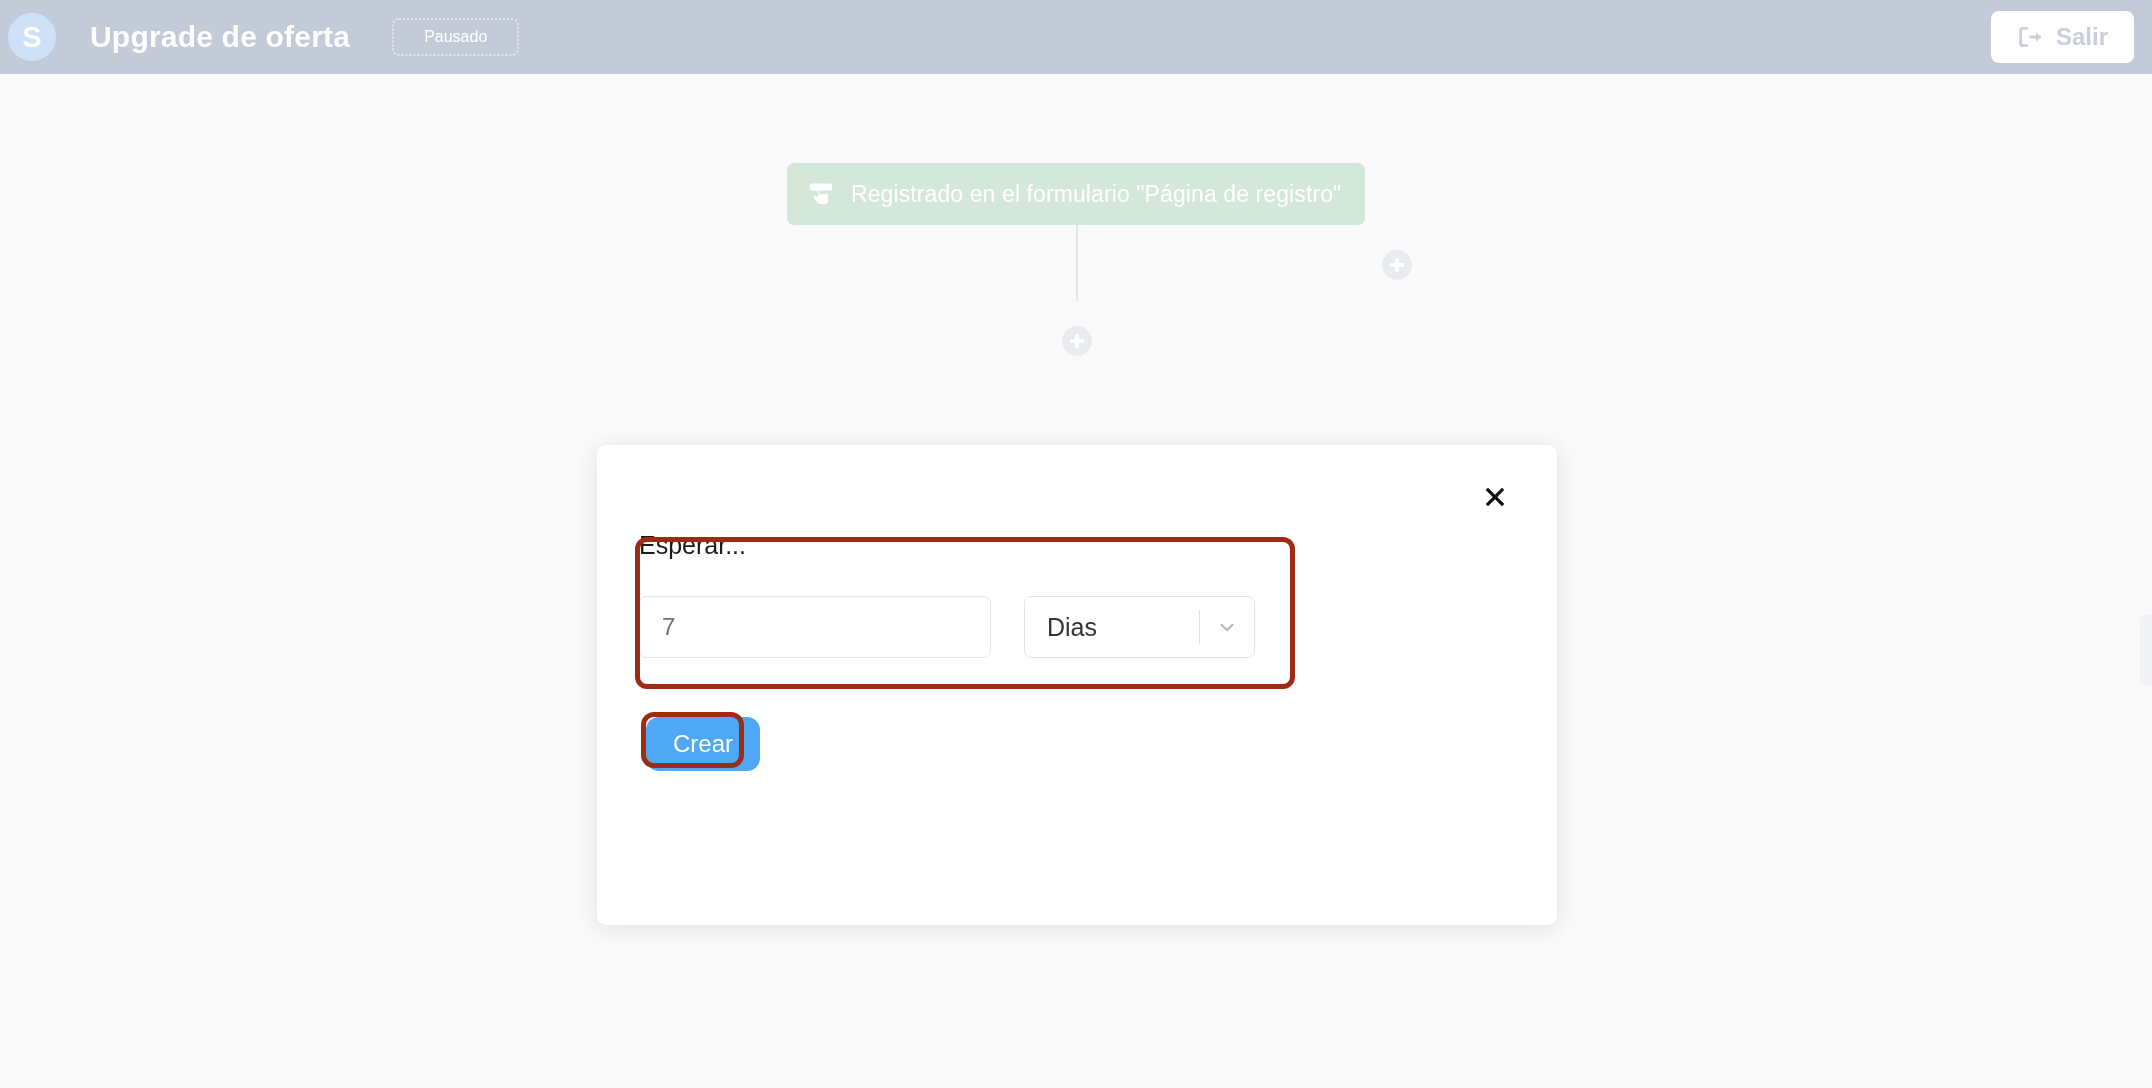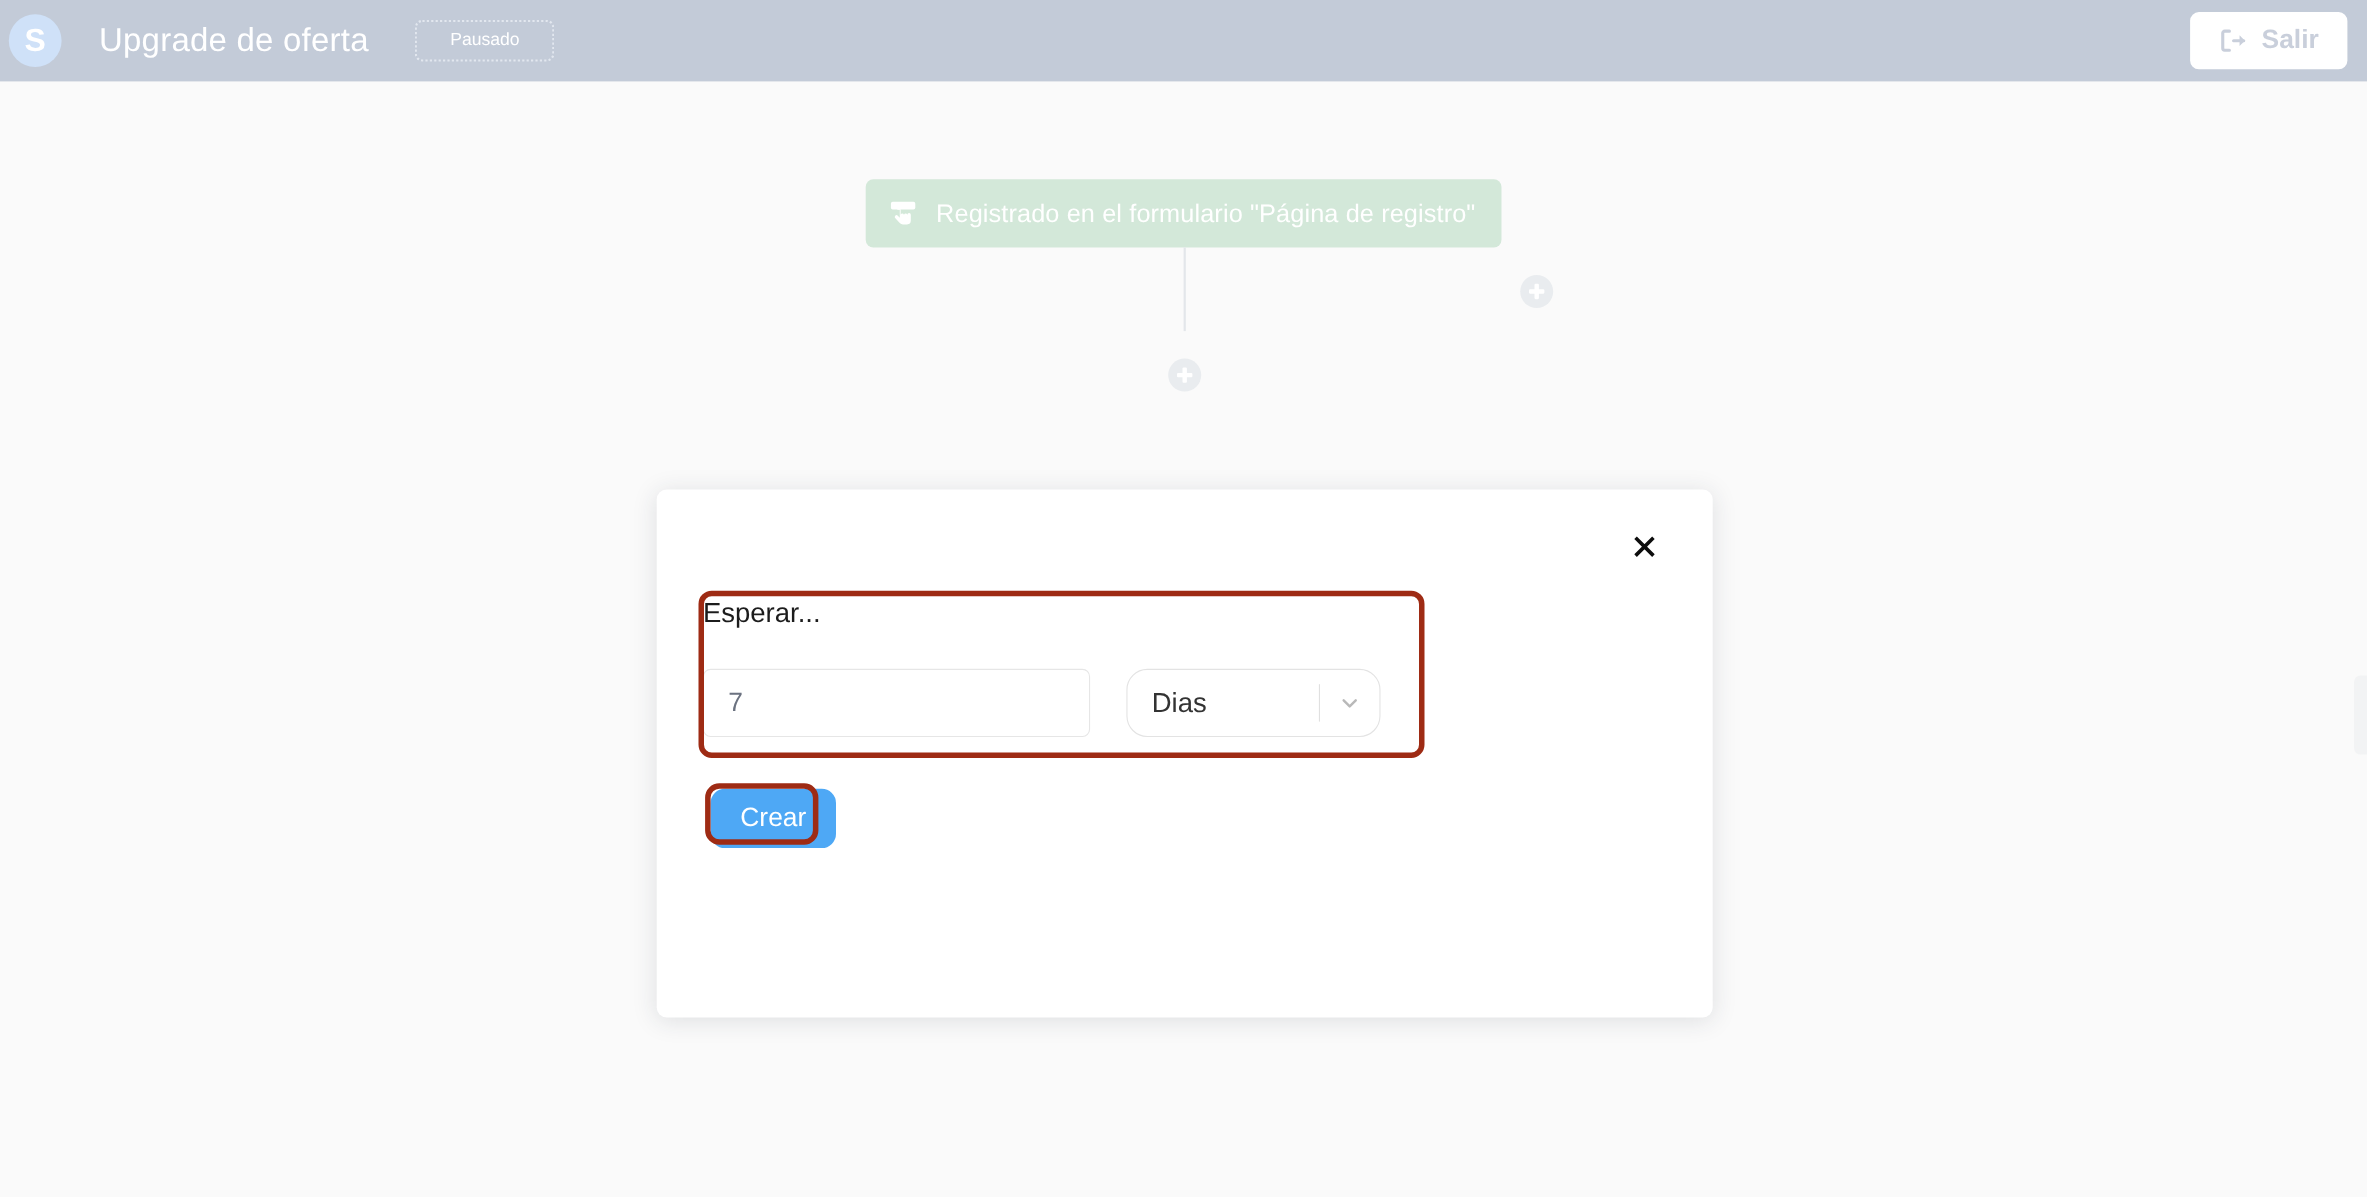--- a/index.html
+++ b/index.html
@@ -42,21 +42,21 @@
     align-items: center;
     justify-content: center;
     line-height: 1;
     flex: 0 0 auto;
     letter-spacing: 0;
   }
 
   .workflow-title {
     margin-left: 34px;
     font-size: 30px;
-    font-weight: 400;
+    font-weight: 700;
     color: #ffffff;
     letter-spacing: 0.2px;
     white-space: nowrap;
   }
 
   .status-badge {
     margin-left: 42px;
     border: 2px dotted #e2e7ef;
     border-radius: 7px;
     color: #ffffff;
@@ -219,21 +219,21 @@
 
   .modal-body {
     position: absolute;
     left: 0; top: 0;
     width: 100%; height: 100%;
   }
 
   .wait-field-group {
     position: absolute;
     left: 42px;
-    top: 100px;
+    top: 88px;
     width: 616px;
   }
 
   .wait-heading {
     font-size: 25px;
     color: #1c1c1c;
     line-height: 1;
     margin-bottom: 38px;
     white-space: nowrap;
   }
@@ -256,21 +256,21 @@
     padding: 0 22px;
     outline: none;
   }
   .amount-input::placeholder { color: #6b7280; opacity: 1; }
 
   .unit-select-wrap {
     position: relative;
     width: 231px;
     height: 62px;
     border: 1px solid #e3e3e3;
-    border-radius: 19px;
+    border-radius: 7px;
     background: #ffffff;
     display: flex;
     align-items: center;
     cursor: pointer;
   }
   .unit-select-value {
     font-size: 25px;
     color: #333333;
     padding-left: 22px;
     flex: 1 1 auto;

